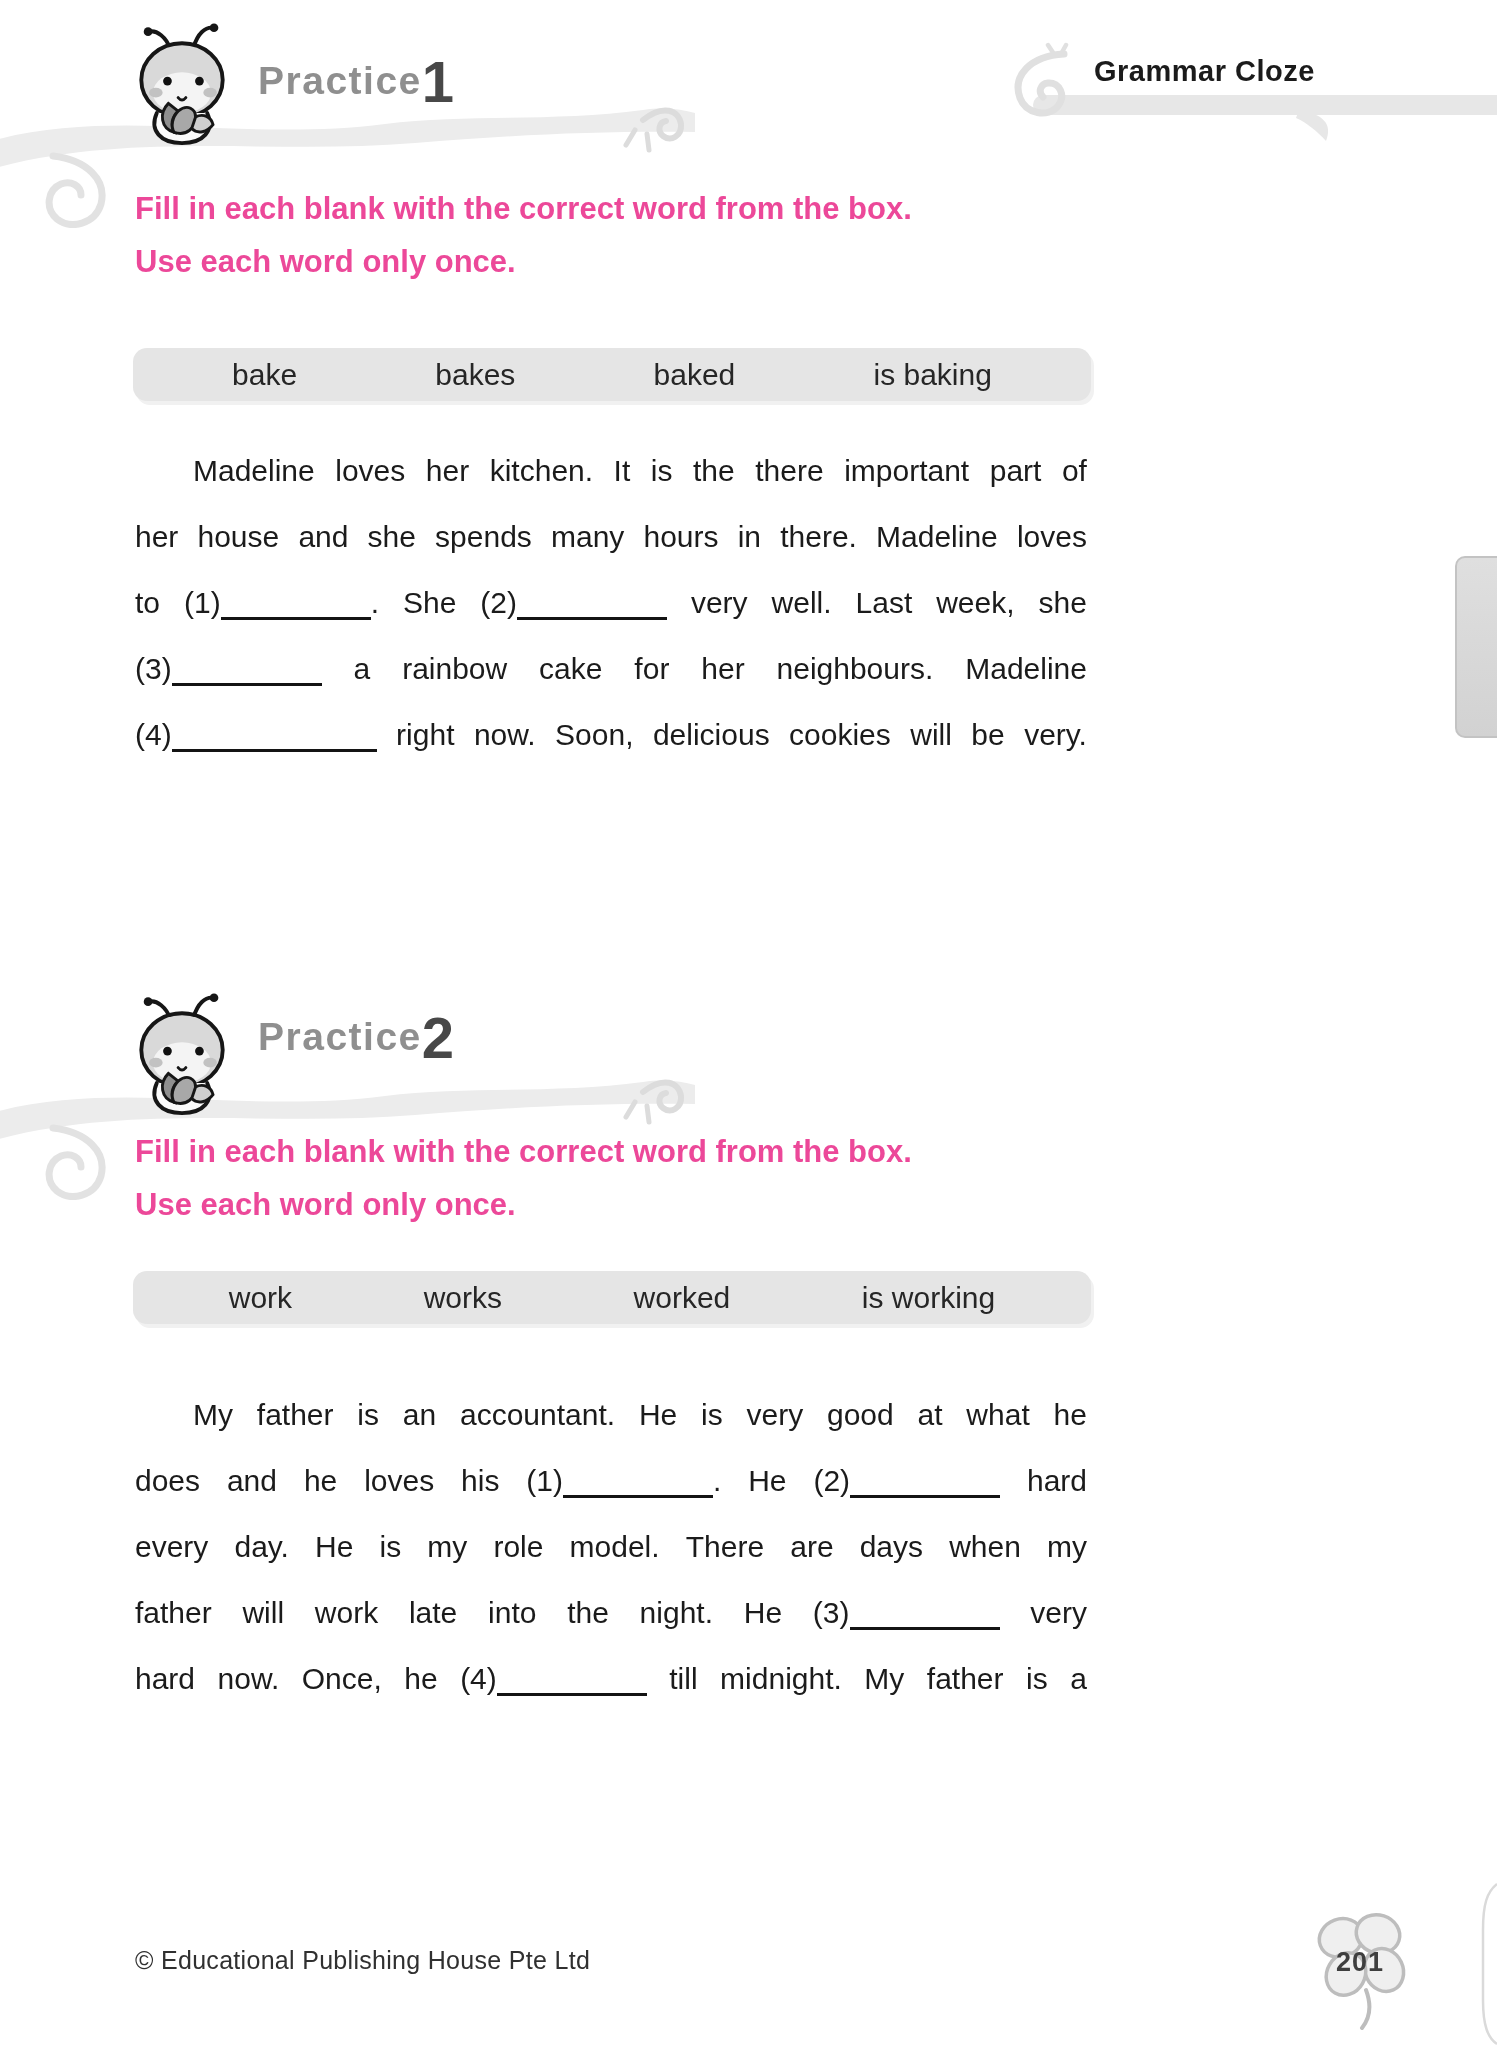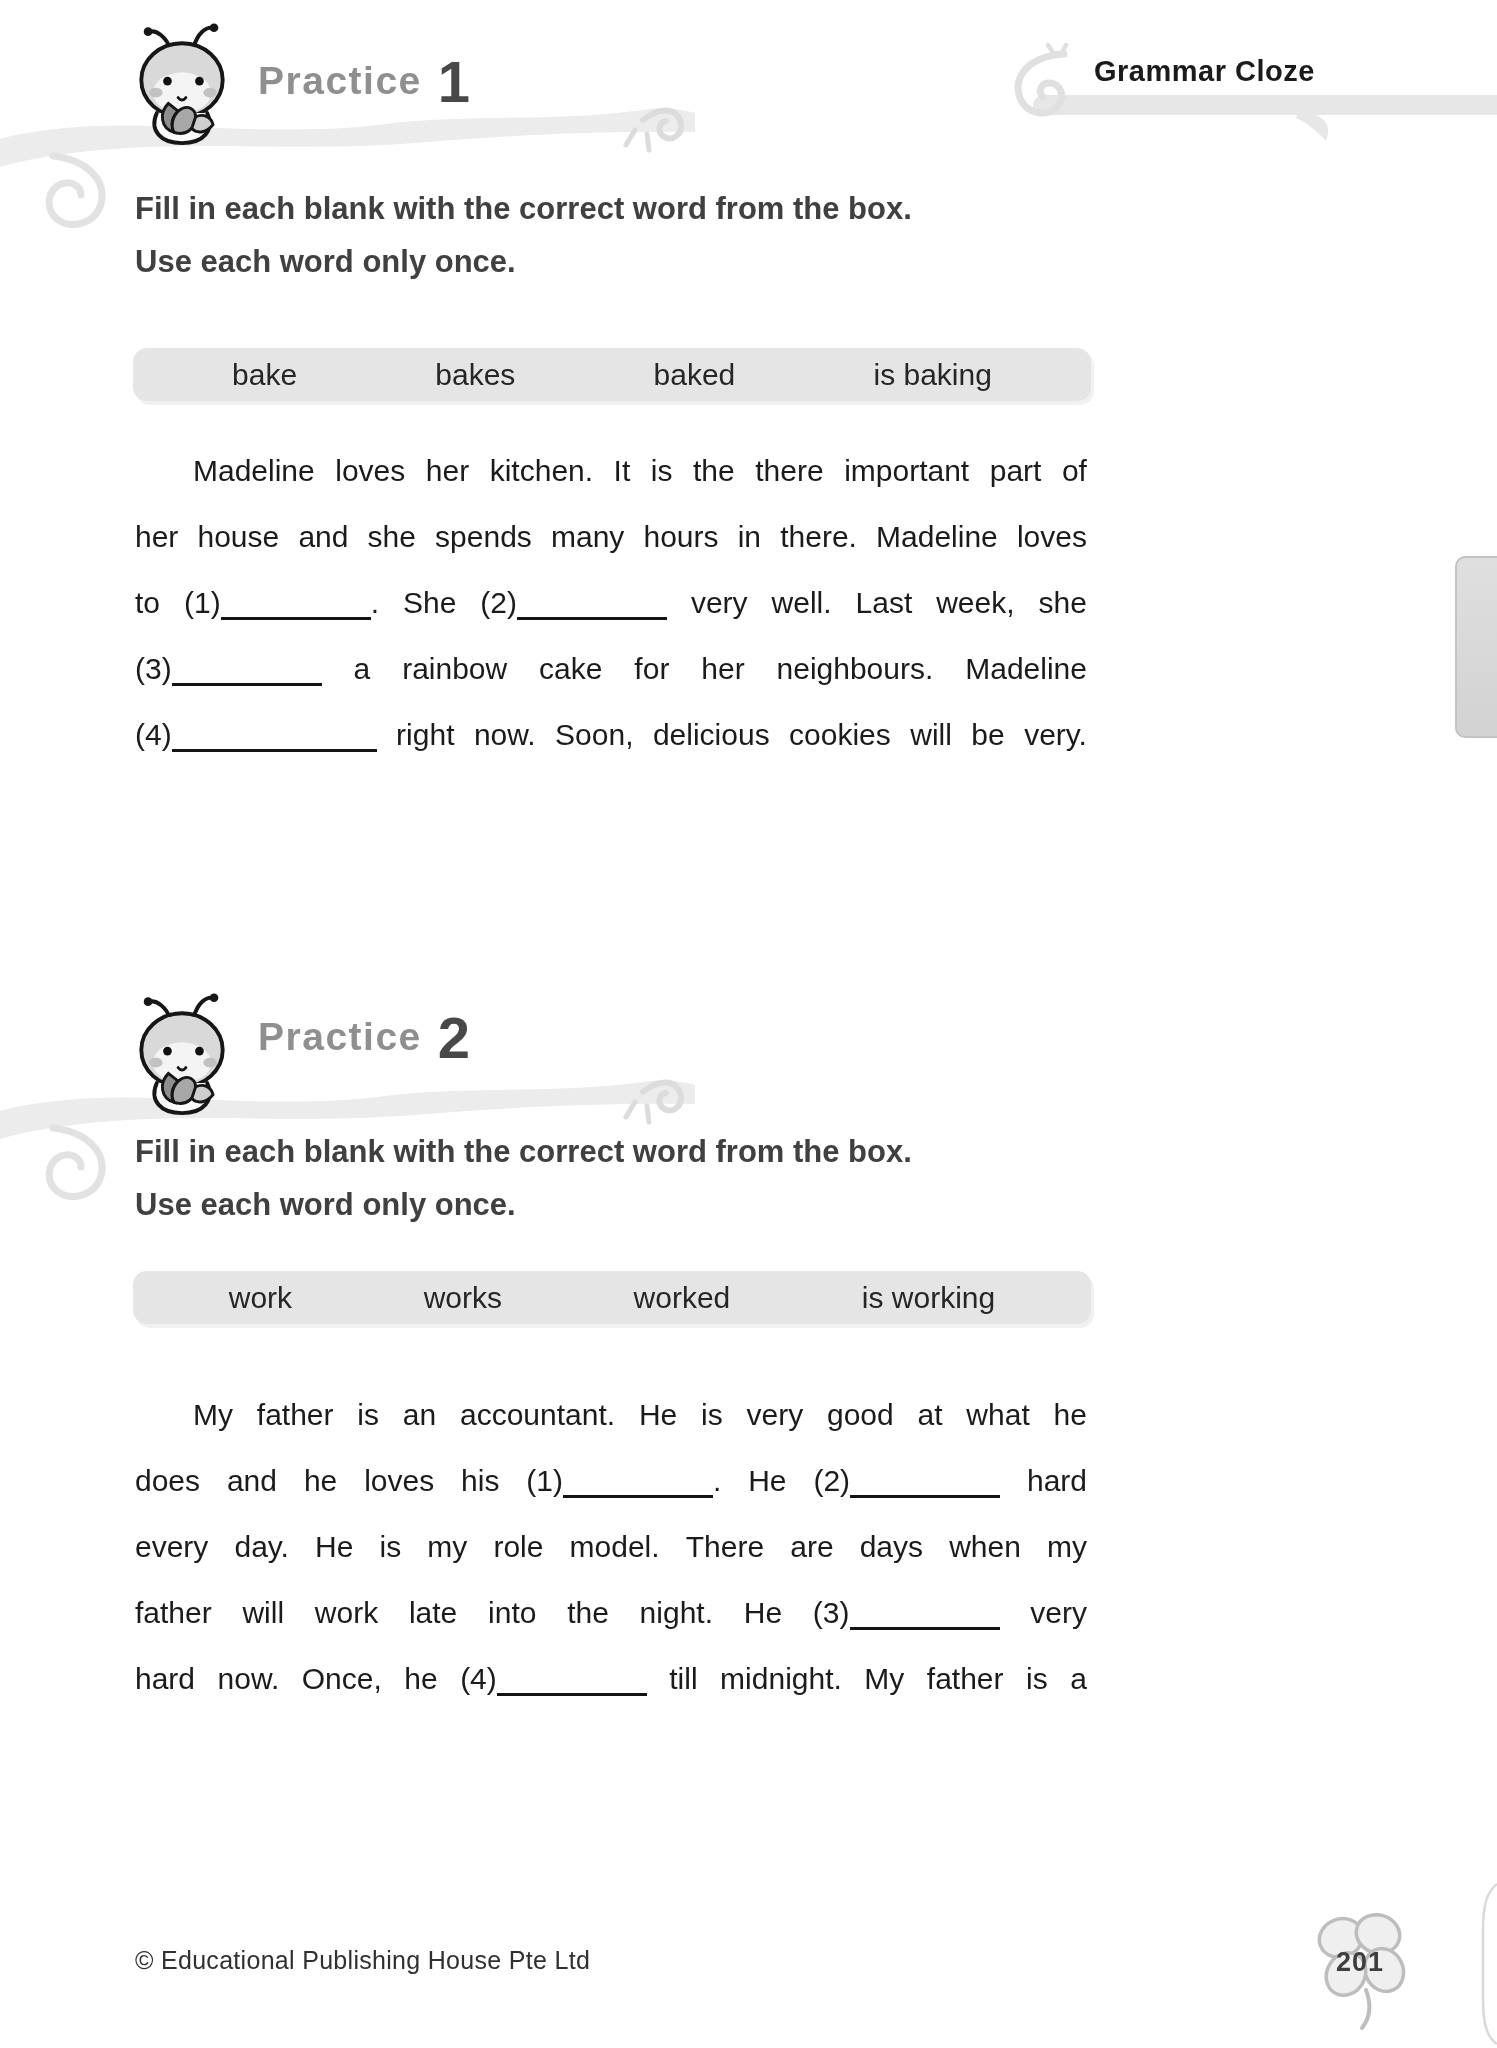--- a/index.html
+++ b/index.html
@@ -8,35 +8,35 @@
     width:1497px; height:2048px; position:relative; overflow:hidden;
     font-family:"Liberation Sans", sans-serif; color:#1b1b1b;
   }
   .abs { position:absolute; }
 
   
   .branch { width:700px; height:150px; pointer-events:none; }
 
   
   .mascot { width:140px; height:126px; }
-  .practice-header { display:flex; align-items:center; gap:16px; }
+  .practice-header { display:flex; align-items:center; }
   .practice-label {
     font-size:39px; font-weight:bold; color:#8f8f8f; letter-spacing:1.5px;
   }
   .practice-number { font-size:58px; font-weight:bold; color:#484848; }
 
   
   .banner-text { font-size:29px; font-weight:bold; color:#1b1b1b; letter-spacing:.5px; }
   .banner-band {
     left:1033px; right:0; top:95px; height:20px;
     background:#e7e7e7; border-radius:11px 0 0 11px;
   }
 
   
-  .instructions { font-size:31px; font-weight:bold; color:#404040; line-height:53px; width:980px; }
+  .instructions { font-size:31px; font-weight:bold; color:#ec4899; line-height:53px; width:980px; }
 
   
   .word-box {
     width:958px; height:53px; background:#e5e5e5; border-radius:14px;
     display:flex; justify-content:space-around; align-items:center;
     font-size:30px; color:#262626; box-shadow:3px 4px 0 #f1f1f1;
     padding:0 30px;
   }
 
   

